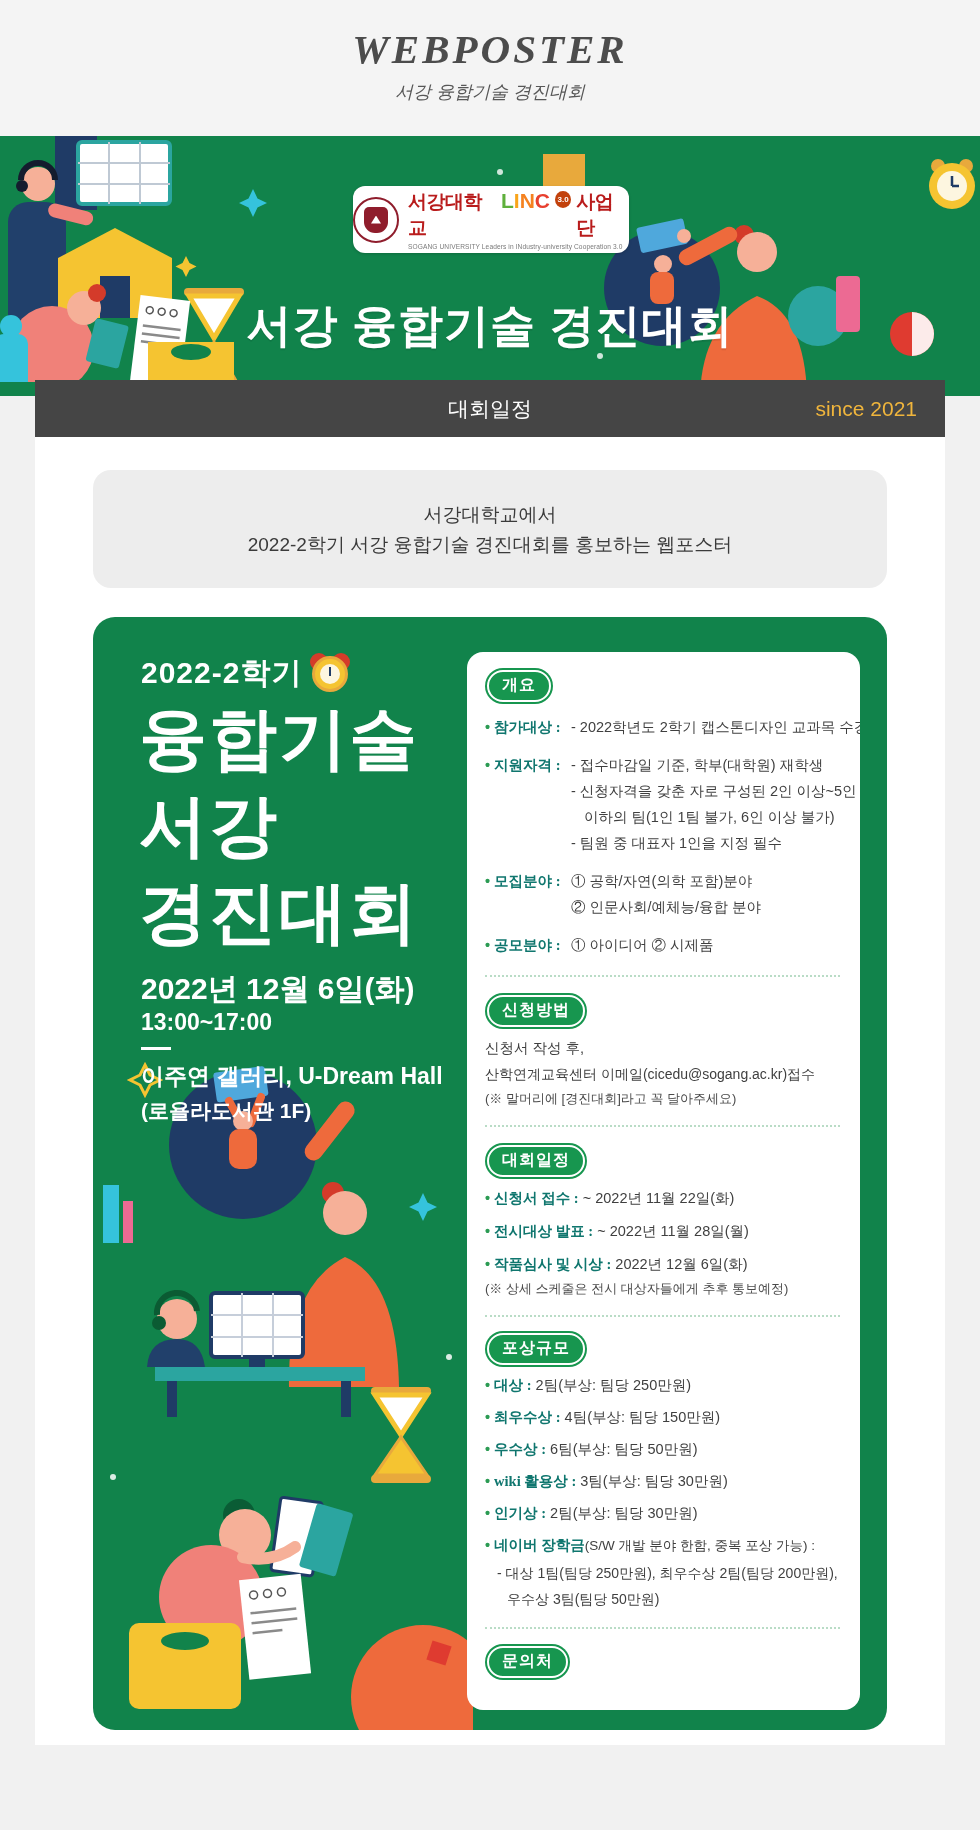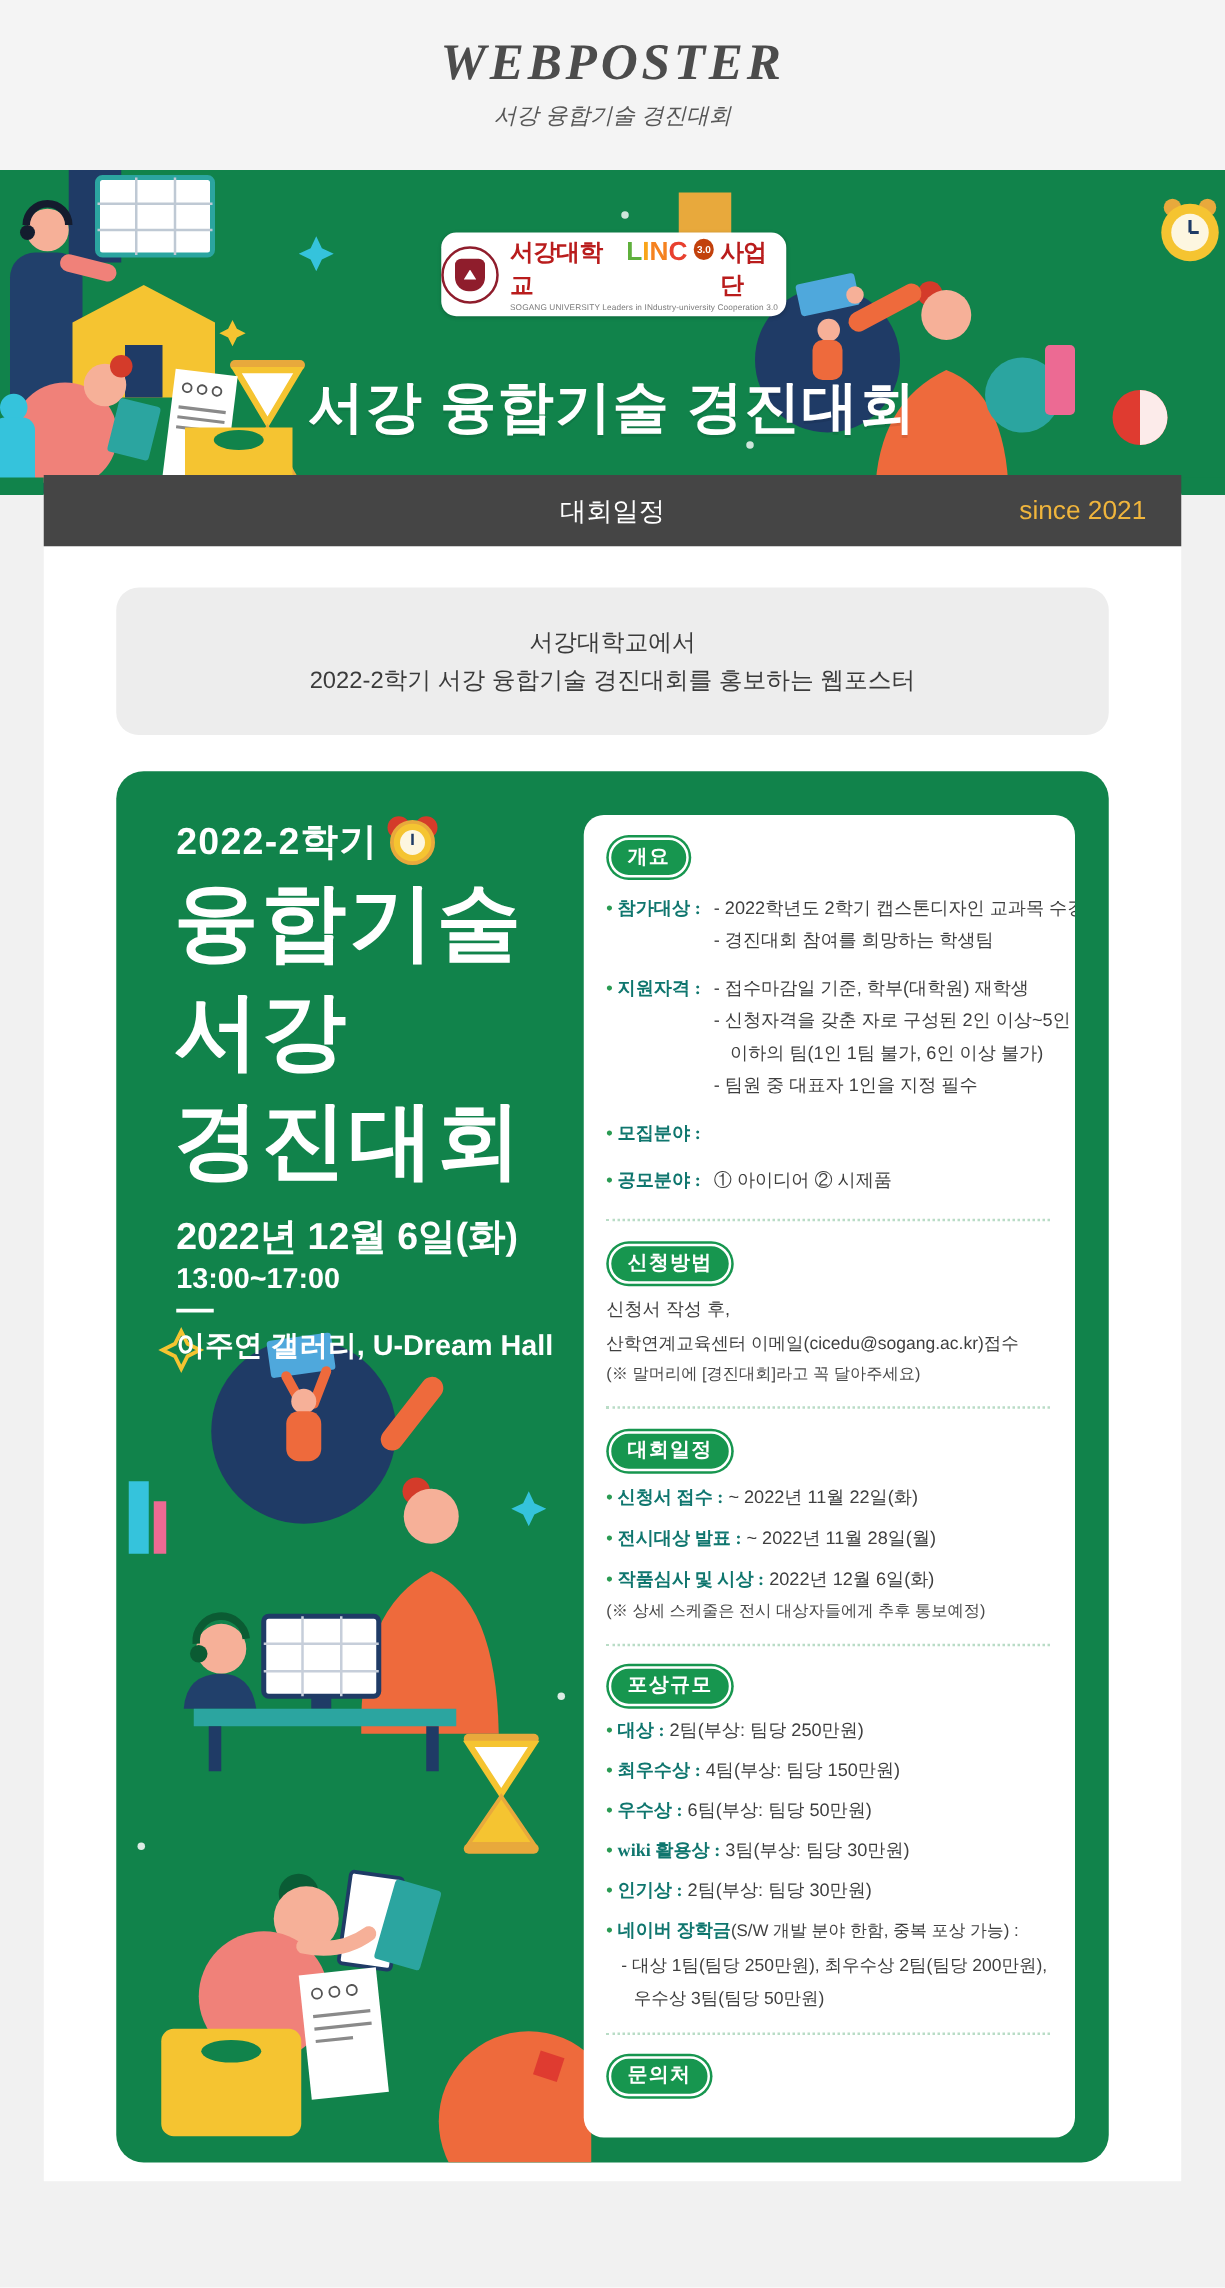--- a/index.html
+++ b/index.html
@@ -213,20 +213,21 @@
   <div class="ptitle">
     <div>융합기술</div>
     <div>서강</div>
     <div>경진대회</div>
   </div>
   <div class="pdate">2022년 12월 6일(화)</div>
   <div class="ptime">13:00~17:00</div>
   <div class="pdash"></div>
   <div class="pvenue">
     <div class="v1">이주연 갤러리, U-Dream Hall</div>
+    <div class="v2">(로욜라도서관 1F)</div>
   </div>
 
   <svg class="art" width="380" height="673" viewBox="0 0 380 673">
     <path d="M52 8 l5 10 10 5 -10 5 -5 10 -5 -10 -10 -5 10 -5 z" fill="none" stroke="#F5C431" stroke-width="3"></path>
     <g>
       <circle cx="150" cy="88" r="74" fill="#1F3B66"></circle>
       <rect x="120" y="16" width="52" height="30" rx="3" fill="#4FA8DC" transform="rotate(-8 120 16)"></rect>
       <path d="M136 44 l12 22 M168 40 l-10 26" stroke="#EE6A3C" stroke-width="8" stroke-linecap="round"></path>
       <circle cx="150" cy="64" r="10" fill="#F6B098"></circle>
       <rect x="136" y="72" width="28" height="40" rx="10" fill="#EE6A3C"></rect>
@@ -285,36 +286,39 @@
 
   <div class="panel">
 
     <div>
       <span class="pill">개요</span>
 
       <div class="ov-row">
         <span class="lab"><span class="blt">•</span><span class="glab">참가대상 :</span></span>
         <div class="ov-lines">
           <div>- 2022학년도 2학기 캡스톤디자인 교과목 수강생</div>
-          <div>- 경진대회 참여를 희망하는 학생팀</div>
         </div>
       </div>
 
       <div class="ov-row">
         <span class="lab"><span class="blt">•</span><span class="glab">지원자격 :</span></span>
         <div class="ov-lines">
           <div>- 접수마감일 기준, 학부(대학원) 재학생</div>
           <div>- 신청자격을 갖춘 자로 구성된 2인 이상~5인</div>
           <div class="wrap">이하의 팀(1인 1팀 불가, 6인 이상 불가)</div>
           <div>- 팀원 중 대표자 1인을 지정 필수</div>
         </div>
       </div>
 
       <div class="ov-row">
         <span class="lab"><span class="blt">•</span><span class="glab">모집분야 :</span></span>
+        <div class="ov-lines">
+          <div>① 공학/자연(의학 포함)분야</div>
+          <div>② 인문사회/예체능/융합 분야</div>
+        </div>
       </div>
 
       <div class="ov-row">
         <span class="lab"><span class="blt">•</span><span class="glab">공모분야 :</span></span>
         <div class="ov-lines">
           <div>① 아이디어 ② 시제품</div>
         </div>
       </div>
     </div>
 

